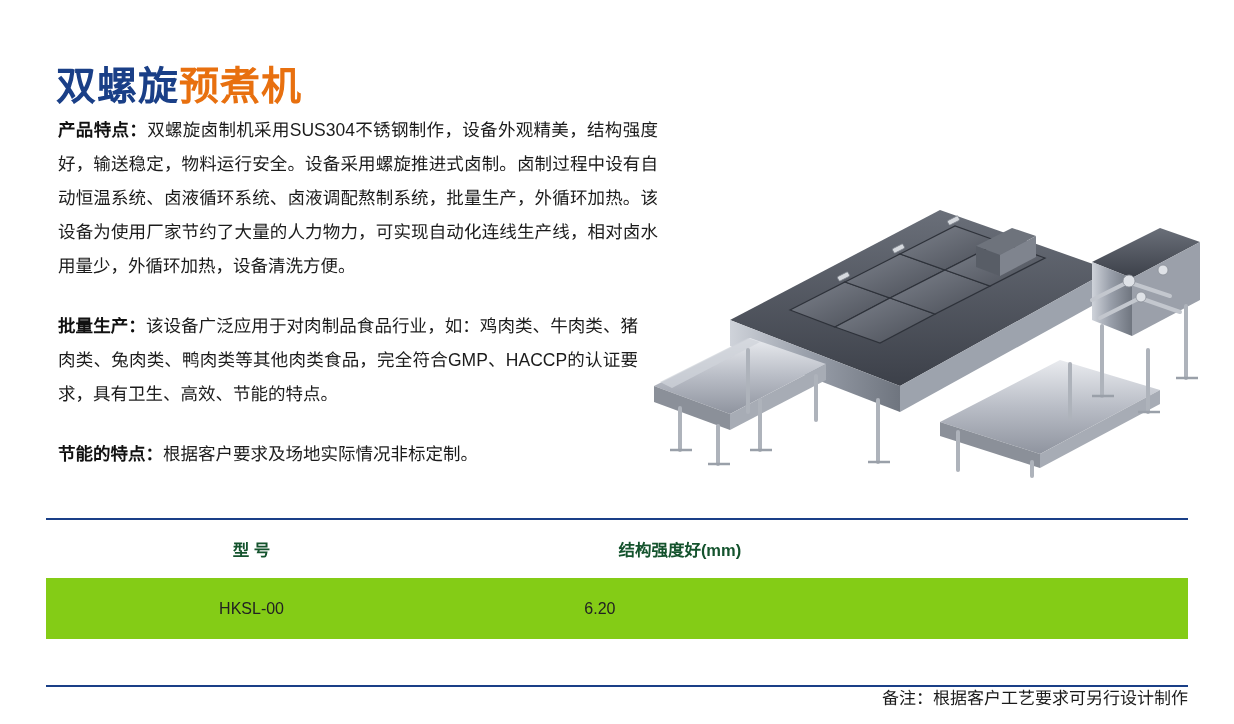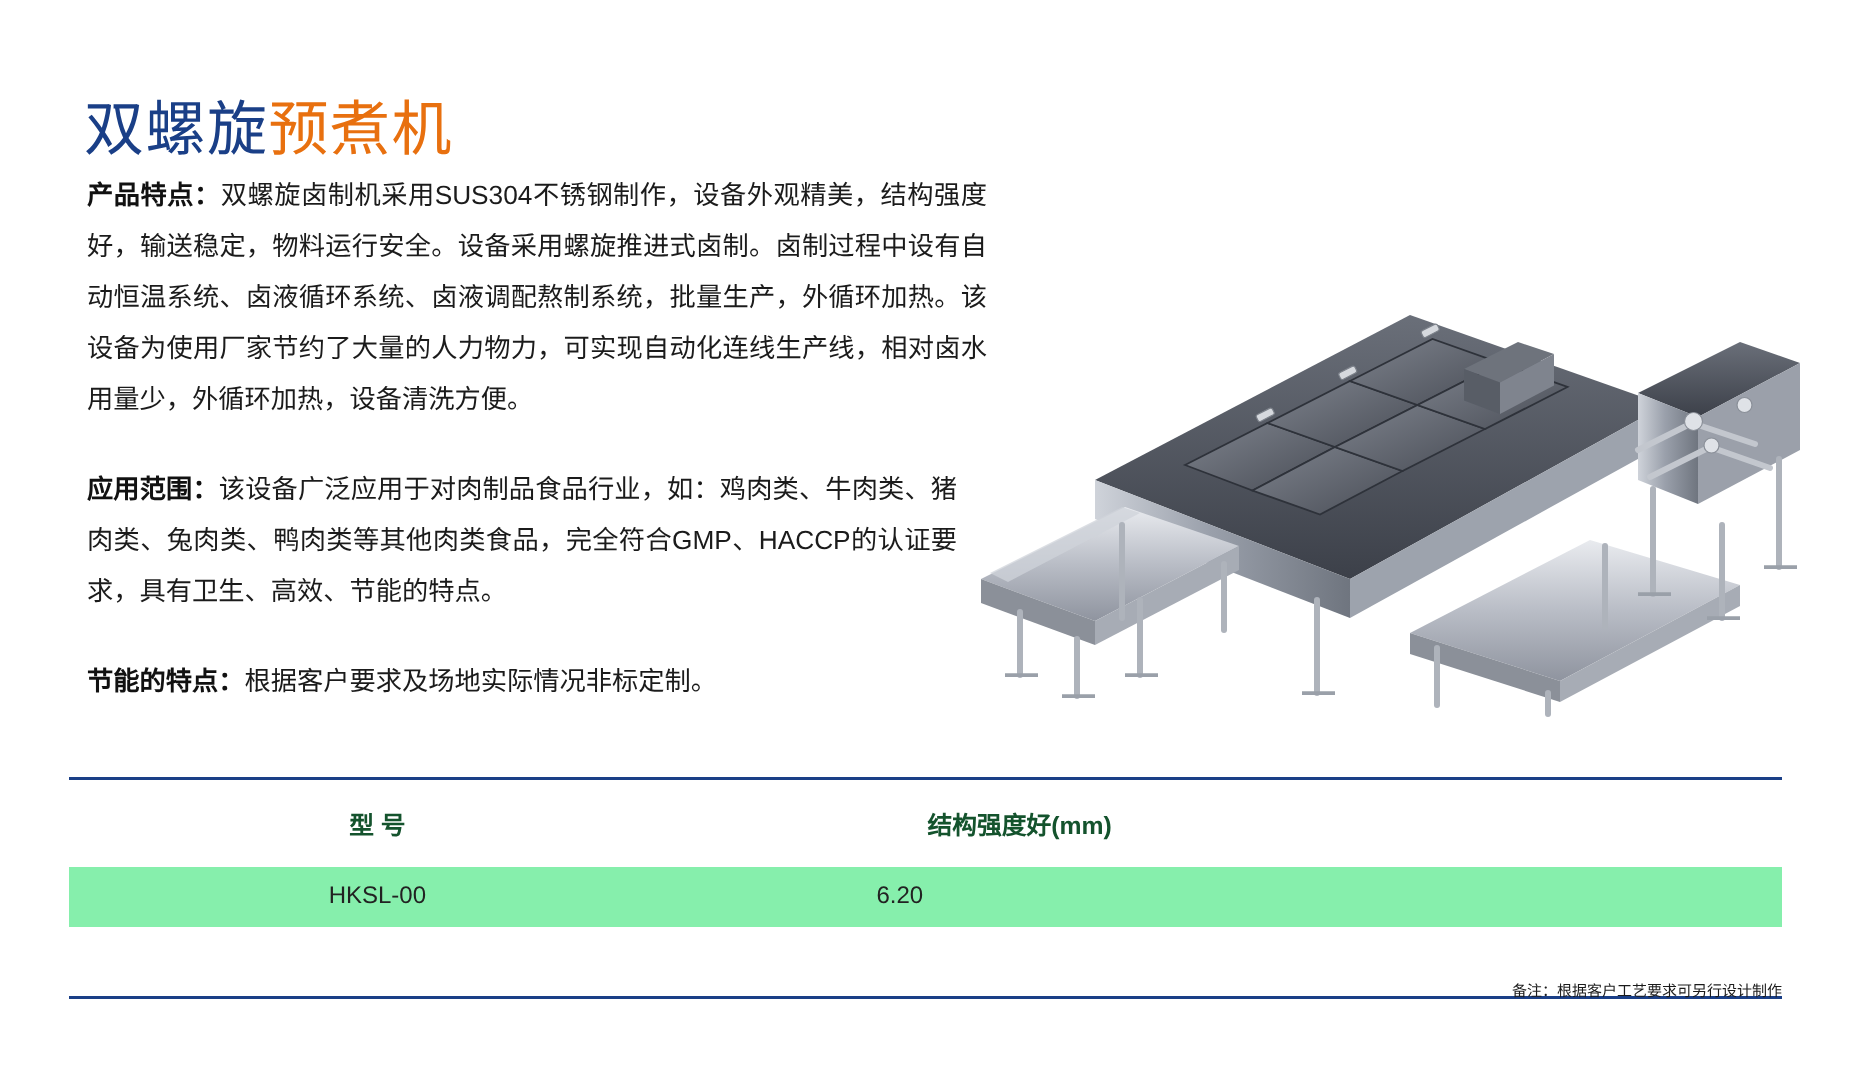--- a/index.html
+++ b/index.html
@@ -20,21 +20,21 @@
     position: absolute;
     inset: 0;
   }
 
   
   .title {
     position: absolute;
     left: 56px;
     top: 27px;
     font-size: 40px;
-    font-weight: normal;
+    font-weight: bold;
     letter-spacing: 1px;
     white-space: nowrap;
   }
   .title .part-a { color: #1a3f87; }
   .title .part-b { color: #e8700f; }
 
   
   .text-col {
     position: absolute;
     left: 58px;
@@ -86,23 +86,23 @@
   }
   .thead, .trow {
     display: flex;
     width: 100%;
   }
   .thead {
     height: 58px;
     align-items: center;
   }
   .trow {
-    height: 40px;
+    height: 61px;
     align-items: center;
-    background: #86efac;
+    background: #84cc16;
   }
   .col {
     text-align: center;
     font-size: 16px;
   }
   .thead .col {
     font-weight: bold;
     color: #14532d;
     font-size: 16.5px;
   }
@@ -112,43 +112,43 @@
   }
   .c1 { width: 36%; }
   .c2 { width: 25%; }
   .c3 { width: 39%; }
   .spacer-row { height: 46px; }
 
   
   .note {
     position: absolute;
     right: 46px;
-    top: 652px;
-    font-size: 10px;
+    top: 684px;
+    font-size: 17px;
     color: #1b1b1b;
     white-space: nowrap;
   }
 </style>
 </head>
 <body>
 
 <div class="page">
 
   <h1 class="title">
     <span class="part-a">双螺旋</span><span class="part-b">预煮机</span>
   </h1>
 
   <div class="text-col">
 
     <p class="para p1">
       <span class="lbl">产品特点：</span><span>双螺旋卤制机采用SUS304不锈钢制作，设备外观精美，结构强度好，输送稳定，物料运行安全。设备采用螺旋推进式卤制。卤制过程中设有自动恒温系统、卤液循环系统、卤液调配熬制系统，批量生产，外循环加热。该设备为使用厂家节约了大量的人力物力，可实现自动化连线生产线，相对卤水用量少，外循环加热，设备清洗方便。</span>
     </p>
 
     <p class="para p2">
-      <span class="lbl">应用范围：</span><span>该设备广泛应用于对肉制品食品行业，如：鸡肉类、牛肉类、猪肉类、兔肉类、鸭肉类等其他肉类食品，完全符合GMP、HACCP的认证要求，具有卫生、高效、节能的特点。</span>
+      <span class="lbl">批量生产：</span><span>该设备广泛应用于对肉制品食品行业，如：鸡肉类、牛肉类、猪肉类、兔肉类、鸭肉类等其他肉类食品，完全符合GMP、HACCP的认证要求，具有卫生、高效、节能的特点。</span>
     </p>
 
     <p class="para p3">
       <span class="lbl">节能的特点：</span><span>根据客户要求及场地实际情况非标定制。</span>
     </p>
 
   </div>
 
   <div class="photo">
     <svg width="570" height="330" viewBox="0 0 570 330" xmlns="http://www.w3.org/2000/svg">

